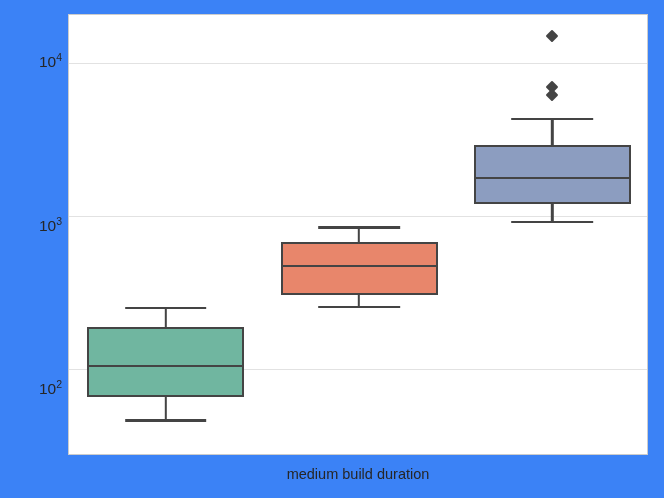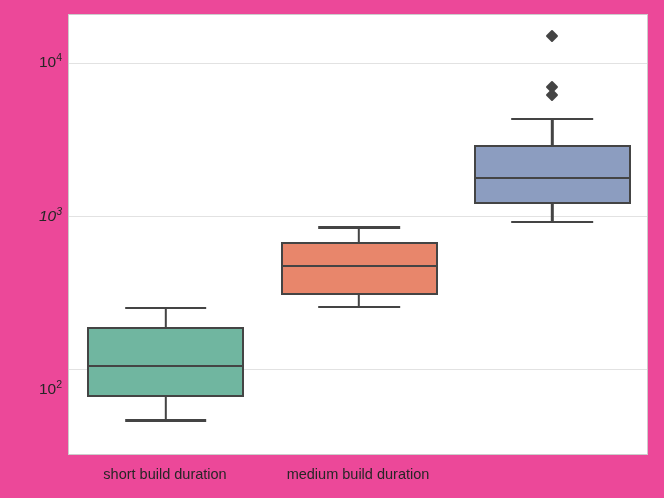--- a/index.html
+++ b/index.html
@@ -6,21 +6,21 @@
   html, body {
     margin: 0; padding: 0;
     width: 664px; height: 498px;
     background: #ffffff;
     font-family: "Liberation Sans", sans-serif;
   }
   #figure {
     position: relative;
     width: 664px;
     height: 498px;
-    background: #ec4899;
+    background: #3b82f6;
     overflow: hidden;
   }
   #plot-area {
     position: absolute;
     left: 68px;
     top: 14px;
     width: 580px;
     height: 441px;
     background: #ffffff;
     border: 1.2px solid #cccccc;
@@ -88,28 +88,27 @@
   }
 </style>
 </head>
 <body>
 
 <div id="figure">
 
   <div class="ytick-wrap" style="top:62px;">
     <span>10</span><sup>4</sup>
   </div>
-  <div class="ytick-wrap" style="top:216px;font-style:italic;">
+  <div class="ytick-wrap" style="top:226px;">
     <span>10</span><sup>3</sup>
   </div>
   <div class="ytick-wrap" style="top:389px;">
     <span>10</span><sup>2</sup>
   </div>
 
-  <div class="xtick-label" style="left:165px;">short build duration</div>
   <div class="xtick-label" style="left:358px;text-align:center;">medium build duration</div>
 
   <div id="plot-area">
 
   <div class="gridline" style="top: 48px;"></div>
       <div class="gridline" style="top: 201px;"></div>
       <div class="gridline" style="top: 354px;"></div>
       <div class="bx" style="left: 0px; top: 0px; width: 100%; height: 100%;">
         <div class="whisker-v" style="left: 96.6667px; top: 291.799px; height: 20.6089px;"></div>
         <div class="cap-h" style="left: 96.6667px; top: 291.799px; width: 81.64px;"></div>

